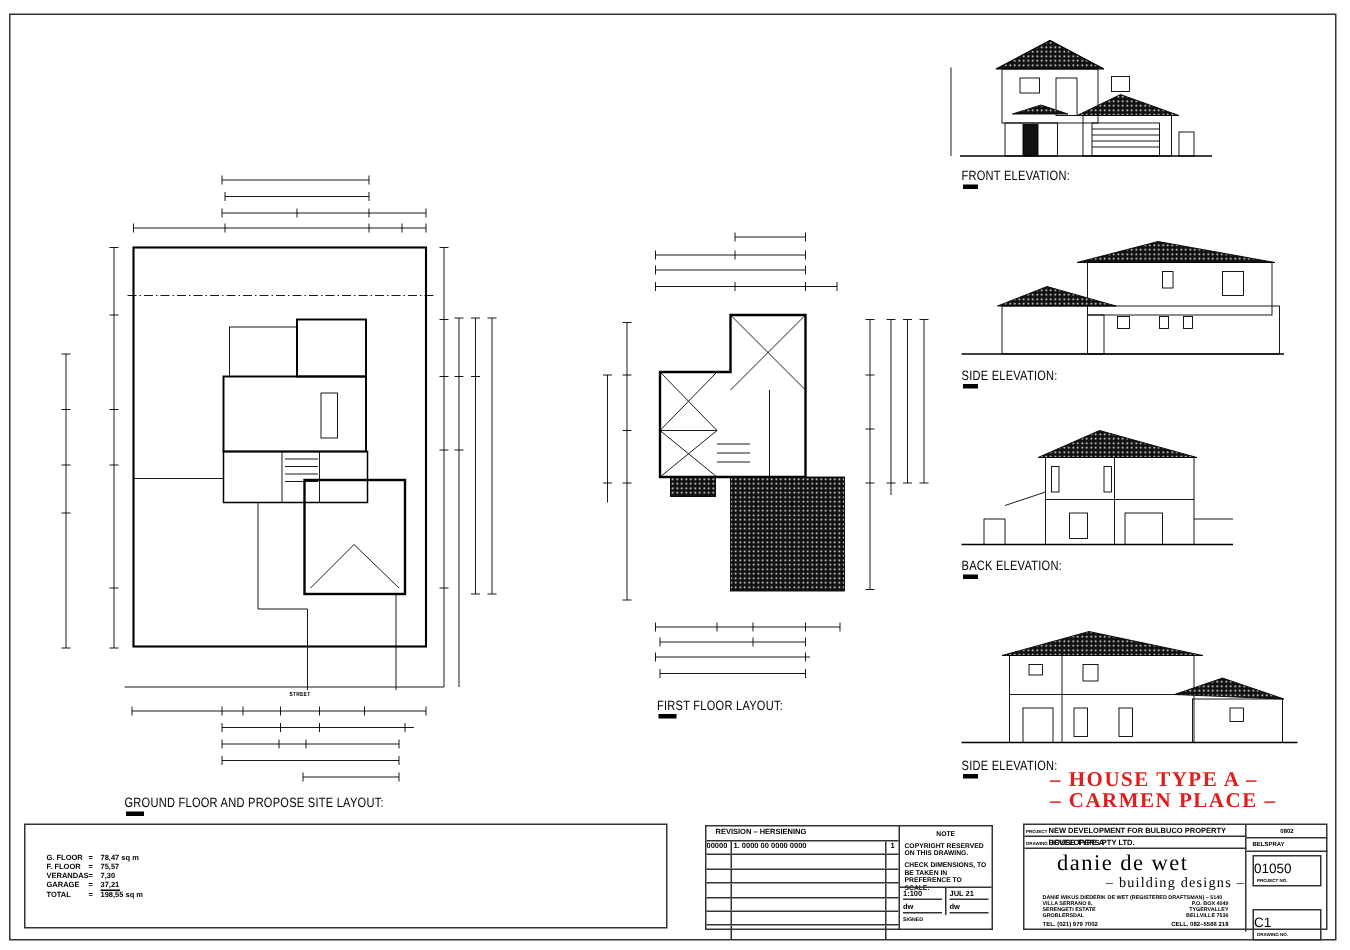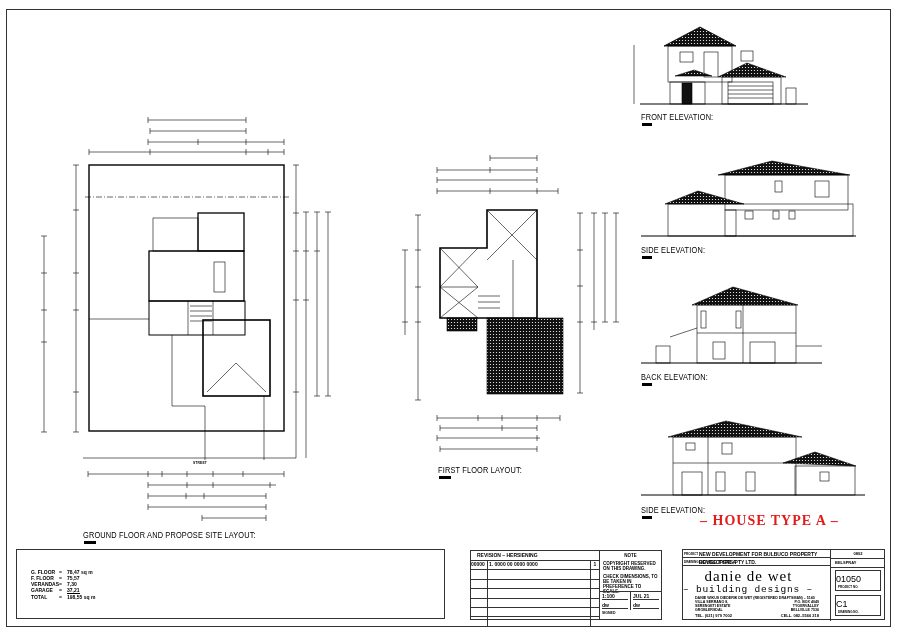--- a/index.html
+++ b/index.html
@@ -31,21 +31,21 @@
   .note .grid { position:absolute; left:0; right:0; bottom:0; height:27px; border-top:1px solid #333; }
   .note .g { position:absolute; border-bottom:1px solid #333; font-size:5px; }
   .note .vline { position:absolute; left:30px; top:0; bottom:9px; border-left:1px solid #333; }
   
   .tb { position:absolute; left:682px; top:549px; width:203px; height:71px; border:1px solid #333; box-sizing:border-box; font-size:5px; font-weight:bold; }
   .tb .r1 { position:absolute; left:0; top:0; width:148px; height:8px; border-bottom:1px solid #333; border-right:1px solid #333; padding-left:16px; box-sizing:border-box; line-height:8px; }
   .tb .r2 { position:absolute; left:0; top:8px; width:148px; height:8px; border-bottom:1px solid #333; border-right:1px solid #333; padding-left:16px; box-sizing:border-box; line-height:8px; }
   .tb .tag { position:absolute; left:1px; font-size:3px; }
   .tb .logo { position:absolute; left:0; top:16px; width:148px; height:55px; border-right:1px solid #333; box-sizing:border-box; }
   .tb .brand { position:absolute; left:0; right:16px; top:3px; text-align:center; font-family:"Liberation Serif", serif; font-weight:normal; font-size:15px; letter-spacing:1px; line-height:15px; }
-  .tb .brand2 { position:absolute; left:0; right:0; top:18px; text-align:left; font-family:Liberation Mono, monospace; font-weight:normal; font-size:9.5px; letter-spacing:0.8px; }
+  .tb .brand2 { position:absolute; left:0; right:0; top:18px; text-align:right; font-family:Liberation Serif, serif; font-weight:normal; font-size:9.5px; letter-spacing:0.8px; }
   .tb .addr { position:absolute; left:12px; top:30px; font-size:3.6px; line-height:4px; width:124px; }
   .tb .addr .l { float:left; }
   .tb .addr .r { float:right; text-align:right; }
   .tb .tel { position:absolute; left:12px; bottom:3px; font-size:4px; width:124px; }
   .tb .tel .r { float:right; }
   .tb .right { position:absolute; left:148px; top:0; width:54px; height:71px; }
   .tb .rt1 { height:8px; border-bottom:1px solid #333; text-align:center; line-height:8px; font-size:4px; }
   .tb .rt2 { height:8px; border-bottom:1px solid #333; padding-left:4px; line-height:8px; font-size:4px; }
   .tb .nbox { position:absolute; left:4px; width:46px; height:21px; border:1px solid #333; box-sizing:border-box; font-weight:normal; text-align:left; font-size:9px; }
   .tb .nbox .v { margin-top:3px; }
@@ -317,20 +317,21 @@
 <div class="lbl" style="left:641px;top:245px;">SIDE ELEVATION:</div>
 <div class="sublbl" style="left:642px;top:256px;width:10px;"></div>
 <div class="lbl" style="left:641px;top:372px;">BACK ELEVATION:</div>
 <div class="sublbl" style="left:642px;top:383px;width:10px;"></div>
 <div class="lbl" style="left:641px;top:505px;">SIDE ELEVATION:</div>
 <div class="sublbl" style="left:642px;top:516px;width:10px;"></div>
 <div class="lbl" style="left:193px;top:460px;font-size:4px;font-weight:bold;">STREET</div>
 
 <div class="house-title">
   <div>– HOUSE TYPE A –</div>
+  <div>– CARMEN PLACE –</div>
 </div>
 
 <div class="area-box">
   <div class="area-rows">
     <div><span class="k">G. FLOOR</span><span class="eq">=</span><span class="v">78,47 sq m</span></div>
     <div><span class="k">F. FLOOR</span><span class="eq">=</span><span class="v">75,57</span></div>
     <div><span class="k">VERANDAS</span><span class="eq">=</span><span class="v">7,30</span></div>
     <div><span class="k">GARAGE</span><span class="eq">=</span><span class="v underline">37,21</span></div>
     <div><span class="k">TOTAL</span><span class="eq">=</span><span class="v">198,55 sq m</span></div>
   </div>
@@ -407,18 +408,18 @@
       <span class="r">CELL. 082–5566 218</span>
     </div>
   </div>
   <div class="right">
     <div class="rt1">0802</div>
     <div class="rt2">BELSPRAY</div>
     <div class="nbox" style="top:20px;">
       <div class="v">01050</div>
       <div class="k">PROJECT NO.</div>
     </div>
-    <div class="nbox" style="top:45px;">
+    <div class="nbox" style="top:56px;">
       <div class="v">C1</div>
       <div class="k">DRAWING NO.</div>
     </div>
   </div>
 </div>
 
 </body></html>

